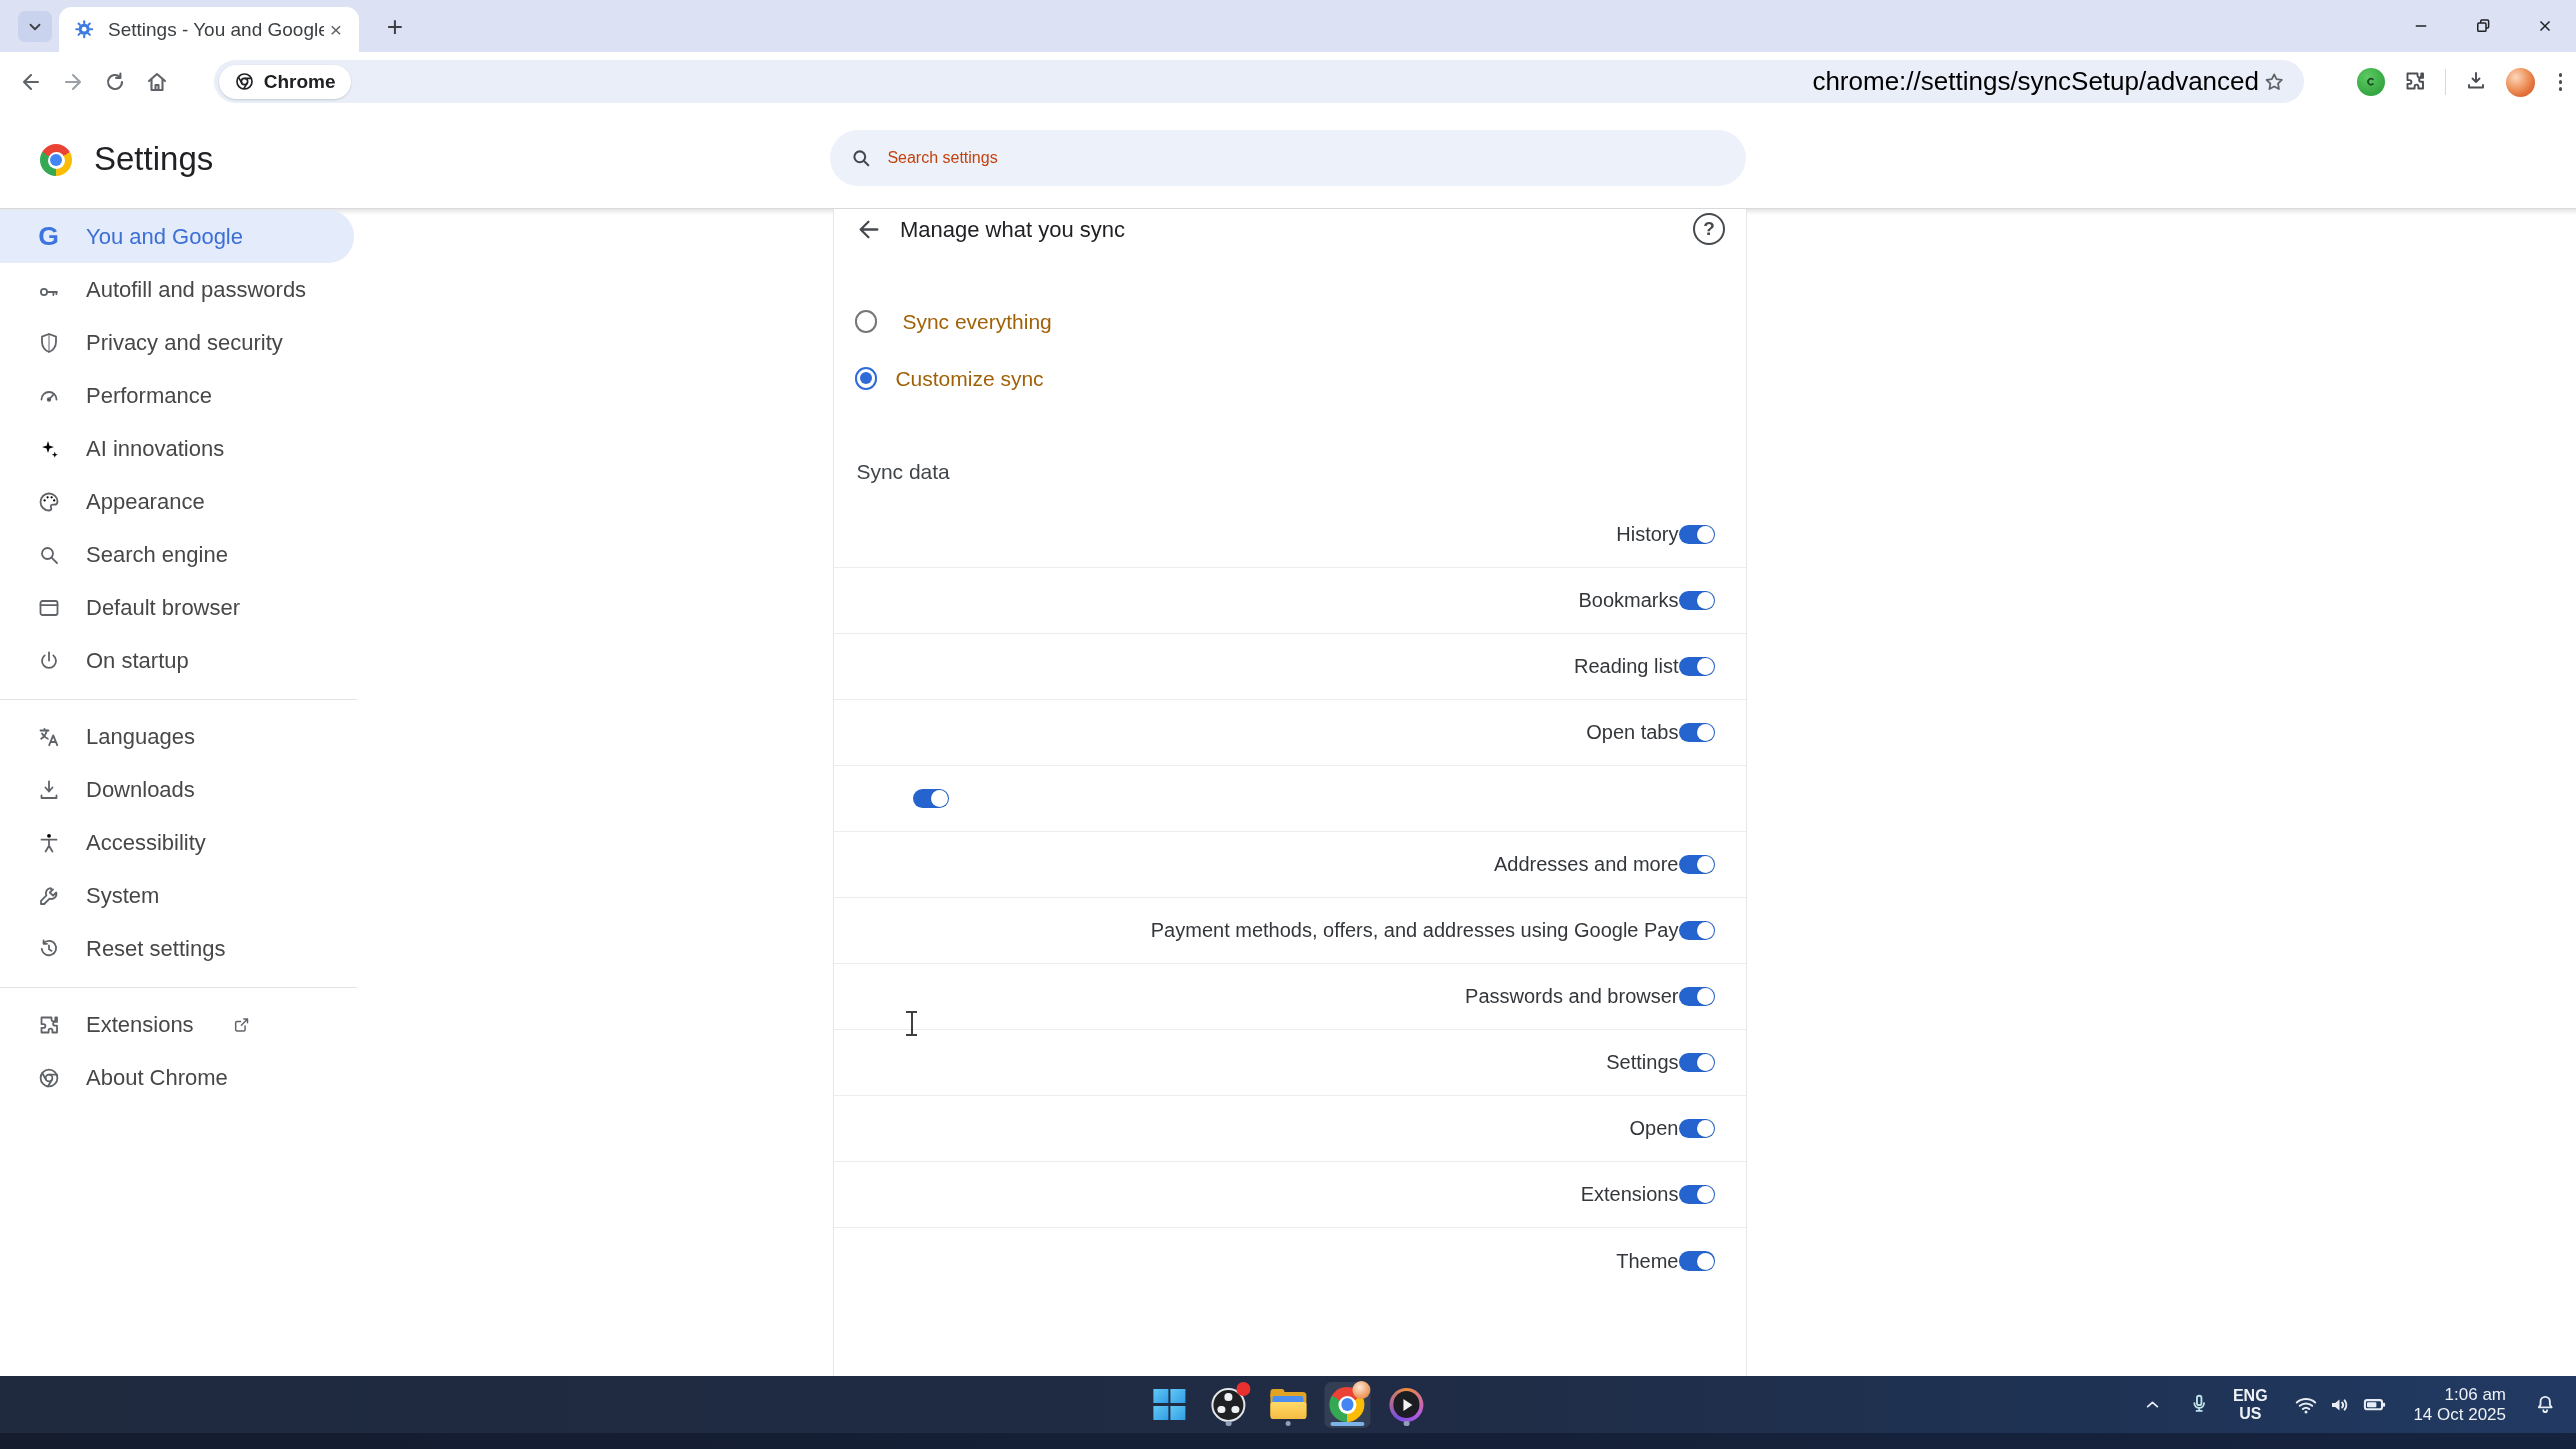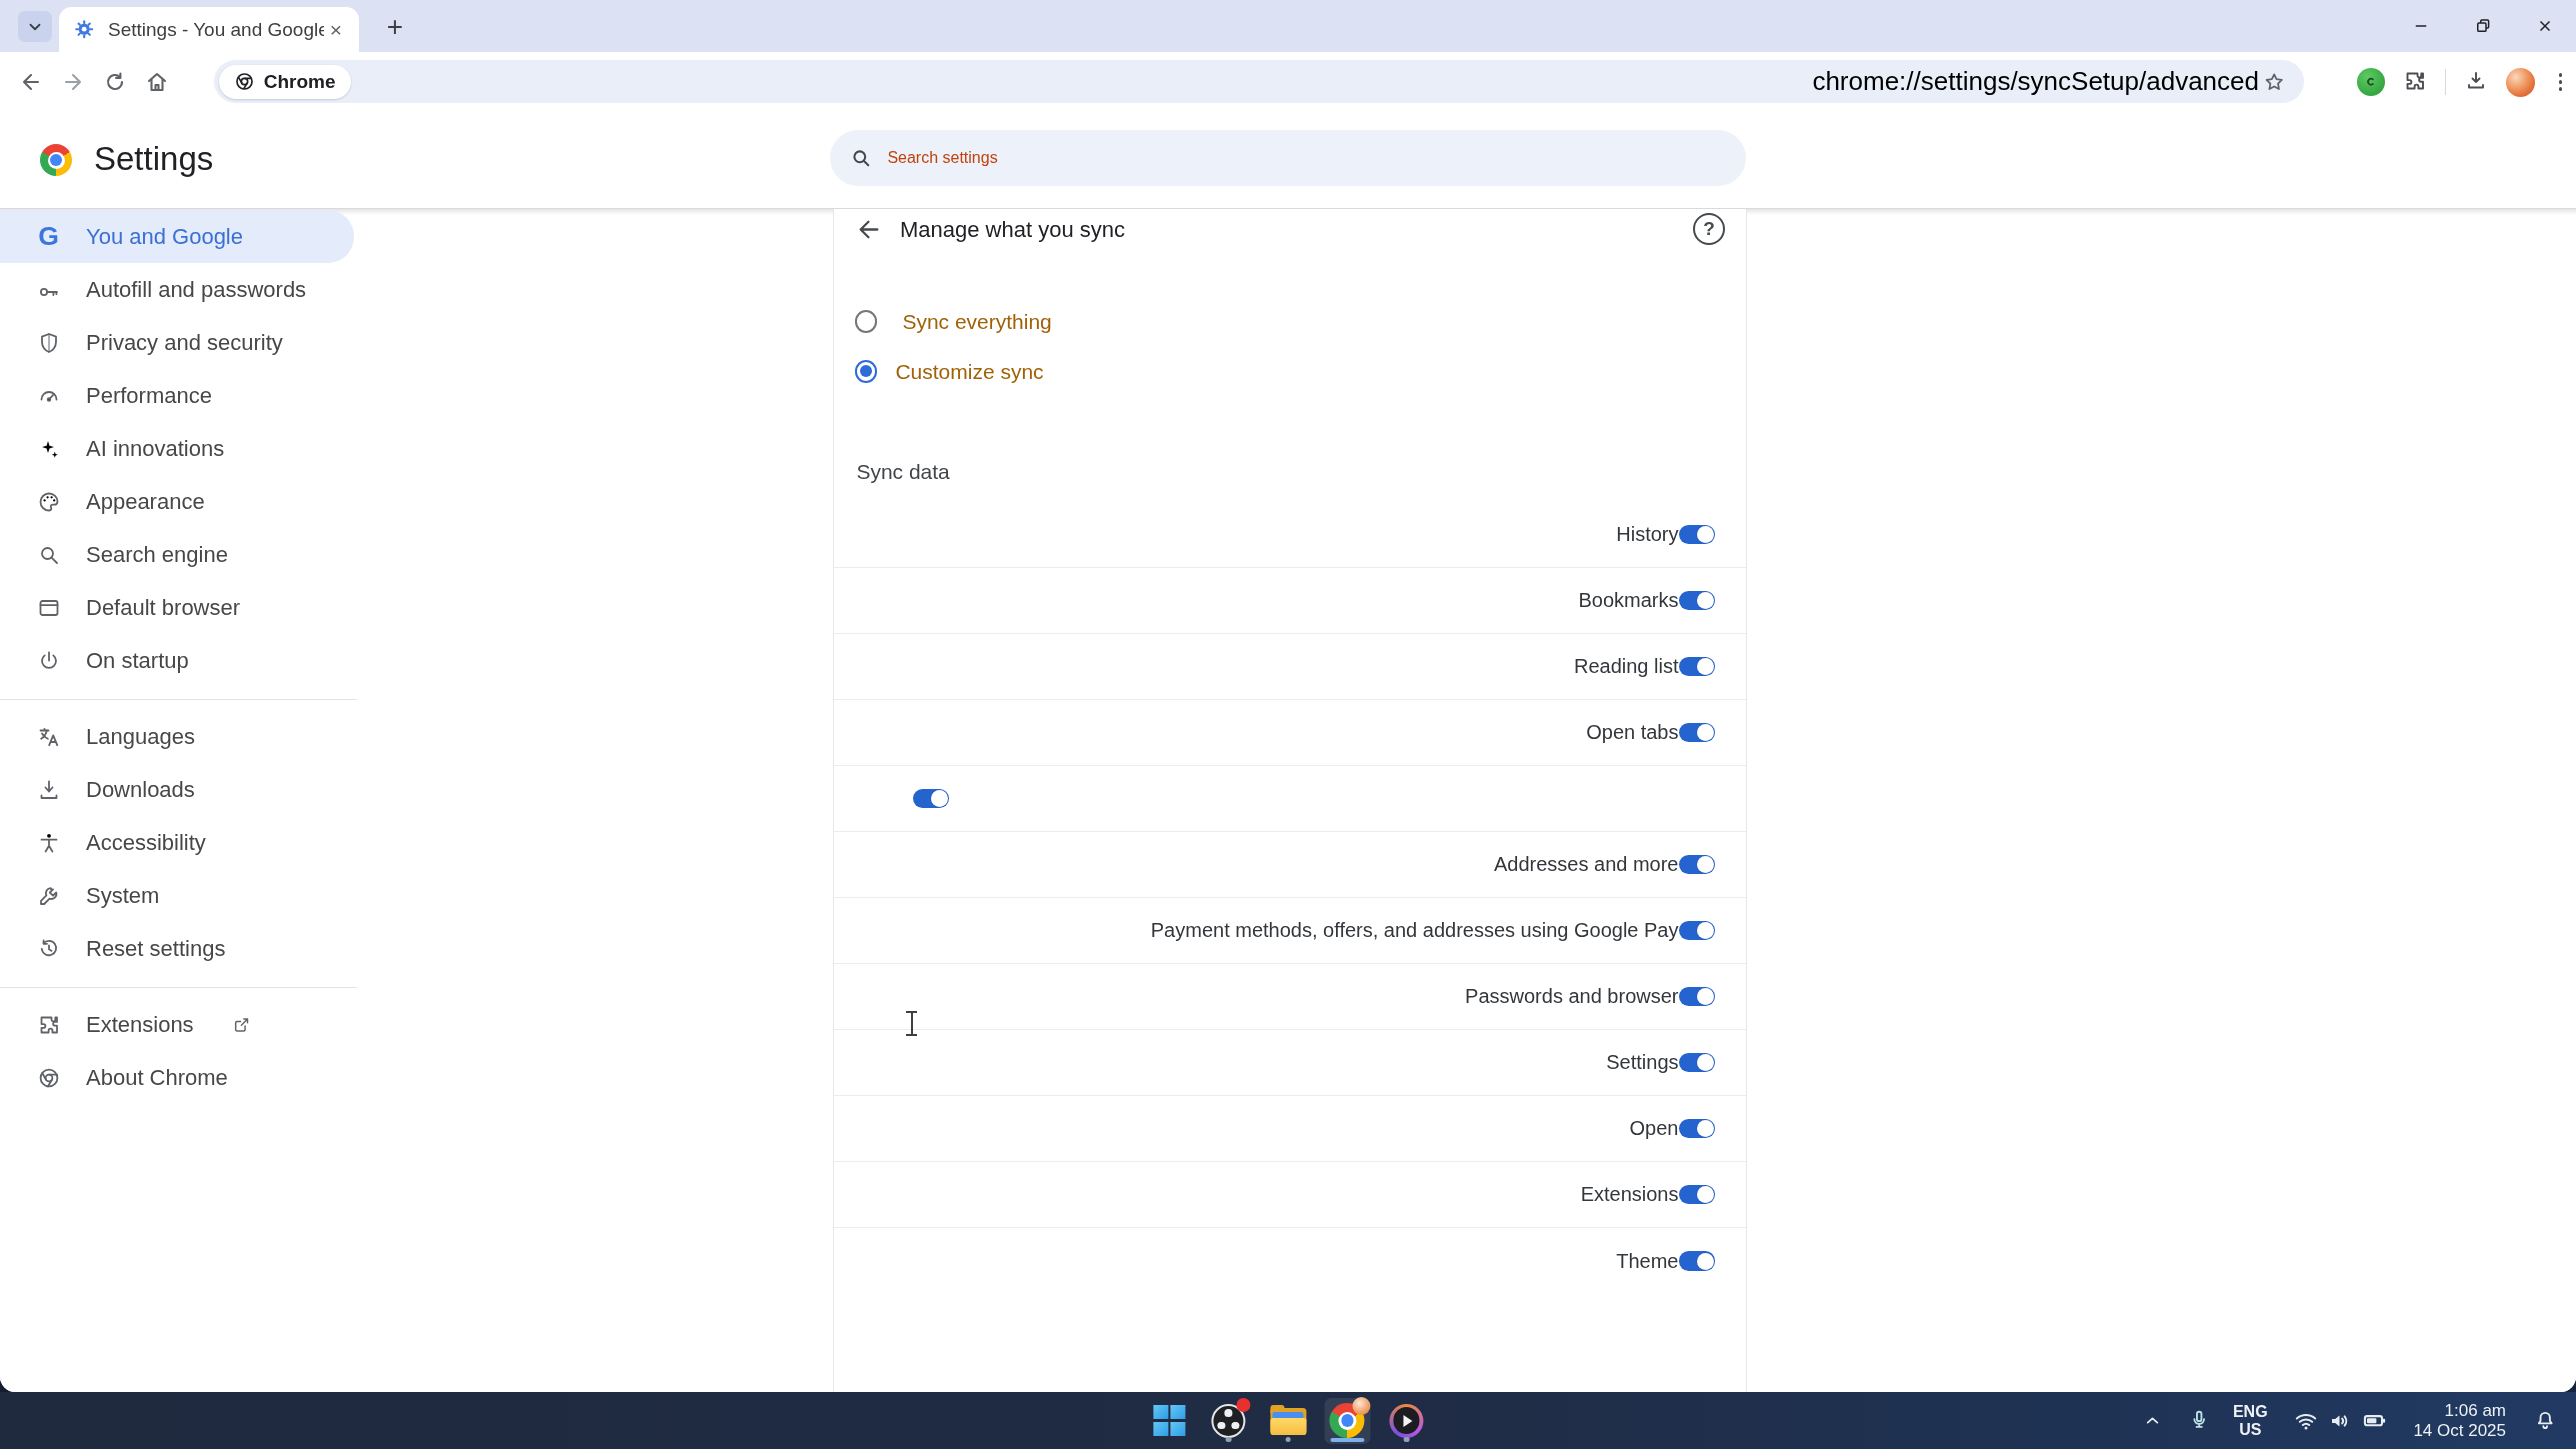--- a/index.html
+++ b/index.html
@@ -90,21 +90,21 @@
     border-left:0.7px solid #e4e6ea;border-right:0.7px solid #e4e6ea;}
   .back-btn{position:absolute;left:17px;top:2.8px;width:36px;height:36px;border-radius:50%;
     display:flex;align-items:center;justify-content:center;}
   .back-btn svg{width:25px;height:25px;stroke:#454a4f;stroke-width:2.2;fill:none;stroke-linecap:round;stroke-linejoin:round;}
   .page-title{position:absolute;left:66px;top:0;height:42px;line-height:42px;font-size:22px;color:#202124;}
   .help-btn{position:absolute;right:21px;top:4.2px;width:32px;height:32px;border:2.1px solid #454a4f;border-radius:50%;
     display:flex;align-items:center;justify-content:center;font-size:19px;font-weight:700;color:#454a4f;}
 
   .radio-row{position:absolute;left:21px;height:45px;display:flex;align-items:center;gap:25px;}
   .radio-row.r0{top:90px;}
-  .radio-row.r1{top:140px;gap:18px;}
+  .radio-row.r1{top:147px;gap:18px;}
   .radio{width:22.4px;height:22.4px;border-radius:50%;border:2.1px solid #747775;position:relative;flex:0 0 auto;}
   .radio.checked{border-color:#2e6bd8;}
   .radio.checked::after{content:"";position:absolute;left:50%;top:50%;width:12px;height:12px;margin:-6px 0 0 -6px;
     border-radius:50%;background:#2e6bd8;}
   .radio-label{font-size:21px;color:#a16207;}
 
   .section-title{position:absolute;left:22.4px;top:251px;font-size:21px;color:#41464b;}
 
   .rows{position:absolute;left:0;right:0;top:293px;}
   .row{height:66px;display:flex;align-items:center;padding:0 31.5px 0 79px;}
@@ -117,21 +117,21 @@
   .toggle.on .knob{left:18px;}
 
   
   .ibeam{position:absolute;left:71px;top:802px;width:12.6px;height:25px;}
   .ibeam i{position:absolute;background:#3c4043;}
   .ibeam .v{left:5.6px;top:0;width:2.1px;height:25px;}
   .ibeam .t{left:1.4px;top:0;width:10.5px;height:2.1px;}
   .ibeam .b{left:1.4px;bottom:0;width:10.5px;height:2.1px;}
 
   
-  .taskbar{position:absolute;left:0;bottom:0;width:2576px;height:57px;
+  .taskbar{position:absolute;left:0;bottom:16px;width:2576px;height:57px;
     background:linear-gradient(90deg,#1f2a3f 0%,#202c45 55%,#1e3253 80%,#223a63 100%);}
   .task-apps{position:absolute;left:50%;top:50%;transform:translate(-50%,-50%);display:flex;gap:13.3px;}
   .app{width:46px;height:46px;border-radius:7px;display:flex;align-items:center;justify-content:center;position:relative;}
   .app.active{background:rgba(255,255,255,.09);}
   .app .dot{position:absolute;bottom:1.4px;left:50%;transform:translateX(-50%);width:5.6px;height:5.6px;border-radius:2.8px;background:#90a1b8;}
   .app .bar{position:absolute;bottom:1.4px;left:50%;transform:translateX(-50%);width:34px;height:4.2px;border-radius:2.1px;background:#7db2e8;}
 
   .start-icon{display:grid;grid-template-columns:14.7px 14.7px;grid-template-rows:14.7px 14.7px;gap:2.1px;}
   .start-icon i{background:linear-gradient(135deg,#63c8f5,#2f9de4);}
 

